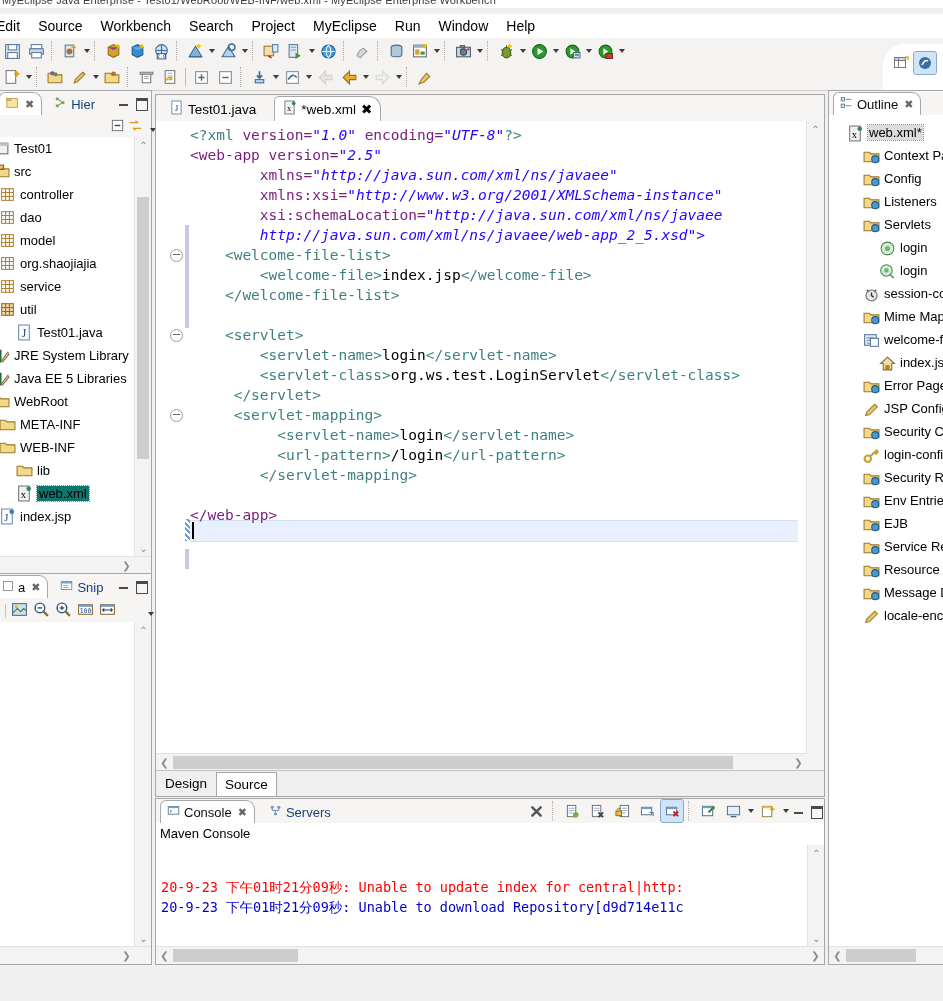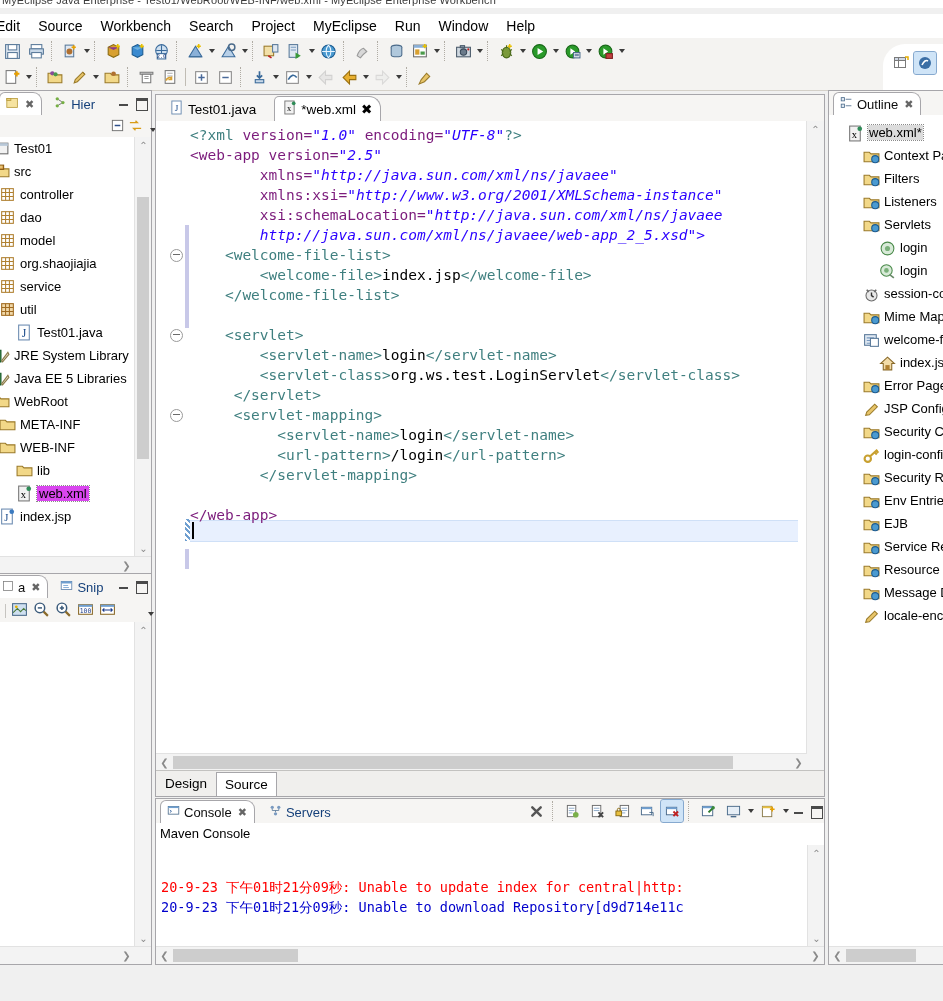--- a/index.html
+++ b/index.html
@@ -110,21 +110,21 @@
   .view-body { position: absolute; left: 0; right: 0; bottom: 0; background: #fff; overflow: hidden; }
 
   
   .tree { position: absolute; left: 0; top: 0; right: 0; bottom: 0; background: #fff; overflow: hidden; font-size: 13px; }
   .trow {
     height: 23px; display: flex; align-items: center; white-space: nowrap;
     padding-left: 2px;
   }
   .trow .lbl { margin-left: 4px; }
   .trow.sel .lbl {
-    background: #d946ef; outline: 1px dotted #8a8a8a; padding: 0 2px;
+    background: #0f766e; outline: 1px dotted #8a8a8a; padding: 0 2px;
   }
 
   
   .editor-tabs {
     height: 26px; background: #f6f5f3; display: flex; align-items: flex-end;
     border-bottom: 1px solid #a7a6aa;
     position: relative;
   }
   .etab {
     height: 24px; display: flex; align-items: center; gap: 5px;
@@ -920,21 +920,21 @@
                   <path d="M1 4h5l1.5 1.5H15V13H1z" fill="#f2d888" stroke="#9a7a2a"></path>
                   <circle cx="11.5" cy="10.5" r="3.3" fill="#4a9ad0" stroke="#1a5a90"></circle>
                 </svg></span>
               <span class="lbl">Context Param</span>
             </div>
             <div class="outline-row" style="padding-left: 34px;">
               <span style="width: 16px; height: 16px; display: inline-block; flex: 0 0 16px;"><svg width="17" height="17" viewBox="0 0 16 16">
                   <path d="M1 4h5l1.5 1.5H15V13H1z" fill="#f2d888" stroke="#9a7a2a"></path>
                   <circle cx="11.5" cy="10.5" r="3.3" fill="#4a9ad0" stroke="#1a5a90"></circle>
                 </svg></span>
-              <span class="lbl">Filters</span>
+              <span class="lbl">Config</span>
             </div>
             <div class="outline-row" style="padding-left: 34px;">
               <span style="width: 16px; height: 16px; display: inline-block; flex: 0 0 16px;"><svg width="17" height="17" viewBox="0 0 16 16">
                   <path d="M1 4h5l1.5 1.5H15V13H1z" fill="#f2d888" stroke="#9a7a2a"></path>
                   <circle cx="11.5" cy="10.5" r="3.3" fill="#4a9ad0" stroke="#1a5a90"></circle>
                 </svg></span>
               <span class="lbl">Listeners</span>
             </div>
             <div class="outline-row" style="padding-left: 34px;">
               <span style="width: 16px; height: 16px; display: inline-block; flex: 0 0 16px;"><svg width="17" height="17" viewBox="0 0 16 16">

